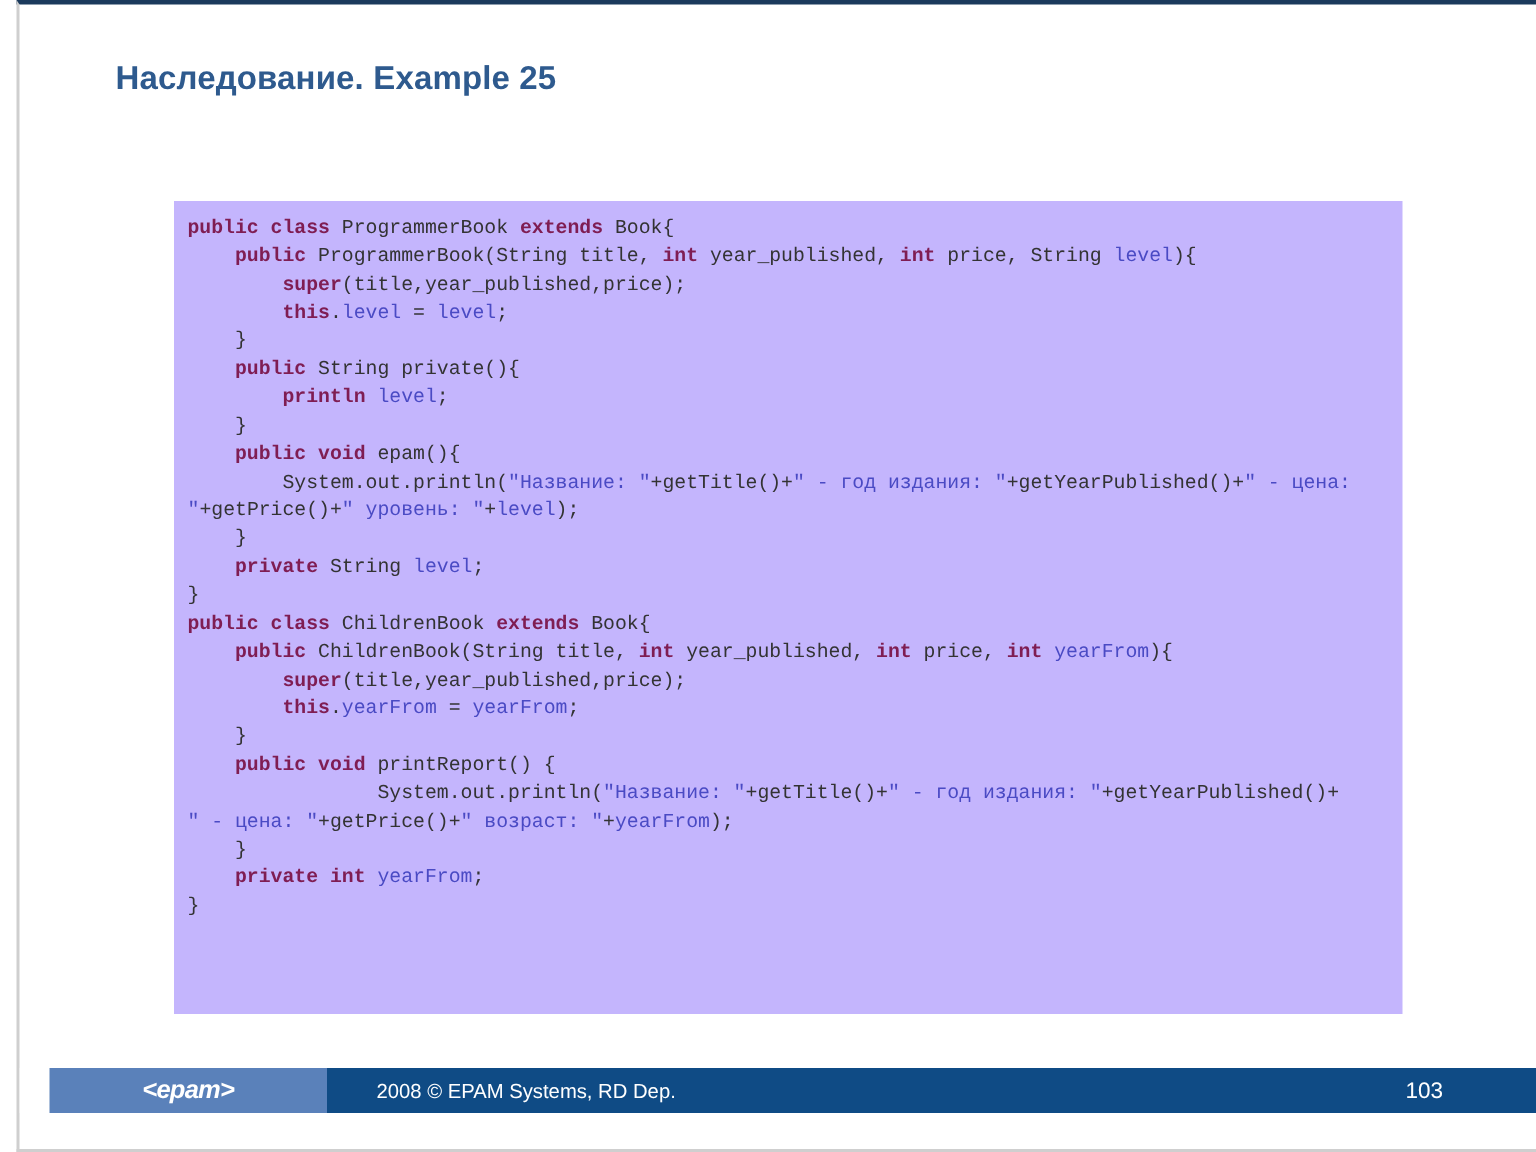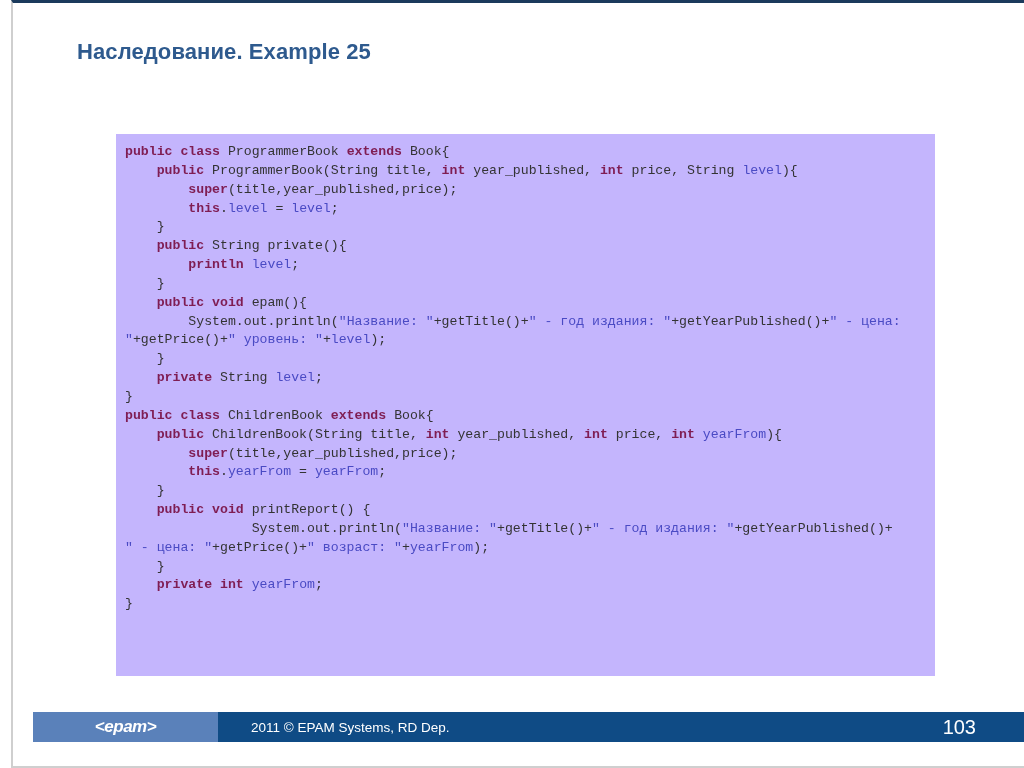--- a/index.html
+++ b/index.html
@@ -93,23 +93,23 @@
     position: relative;
   }
   #copyright {
     color: #ffffff;
     font-size: 13.5px;
     margin-left: 33px;
     white-space: nowrap;
   }
   #page-number {
     position: absolute;
-    right: 57px;
+    right: 71px;
     color: #ffffff;
-    font-size: 20px;
+    font-size: 15px;
     text-align: right;
   }
 </style>
 </head>
 <body>
 
 <div id="slide">
 
   <div id="title">Наследование. Example 25</div>
 
@@ -139,18 +139,18 @@
     <span class="kw">private</span> <span class="kw">int</span> <span class="fld">yearFrom</span>;
 }</pre>
   </div>
 
   <div id="footer">
     <div id="footer-left-pad"></div>
     <div id="footer-logo-zone">
       <span id="epam-logo">&lt;epam&gt;</span>
     </div>
     <div id="footer-bar">
-      <span id="copyright">2011 © EPAM Systems, RD Dep.</span>
+      <span id="copyright">2008 © EPAM Systems, RD Dep.</span>
       <span id="page-number">103</span>
     </div>
   </div>
 
 </div>
 
 </body></html>

